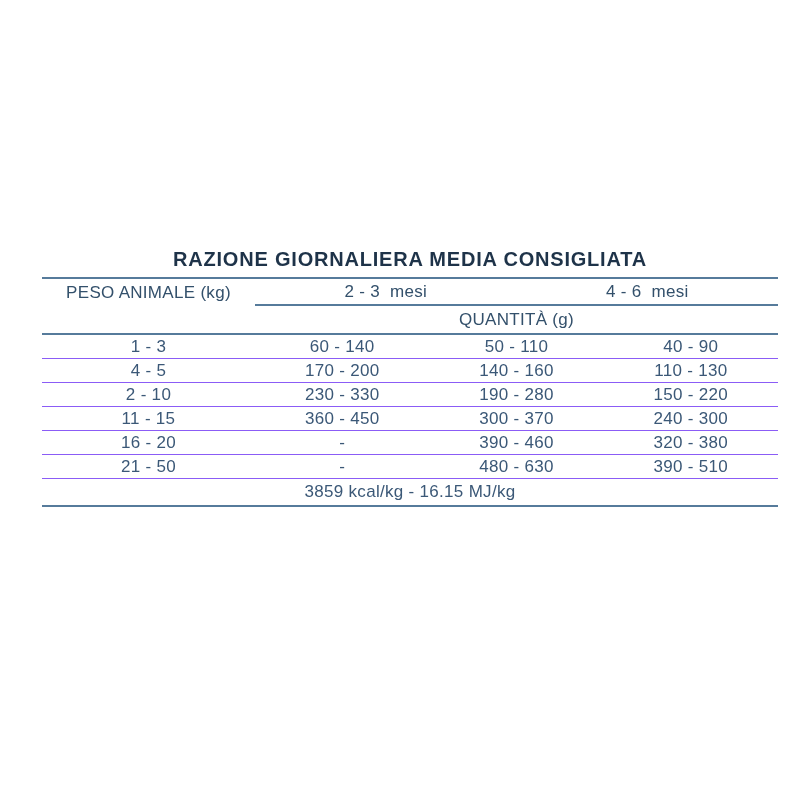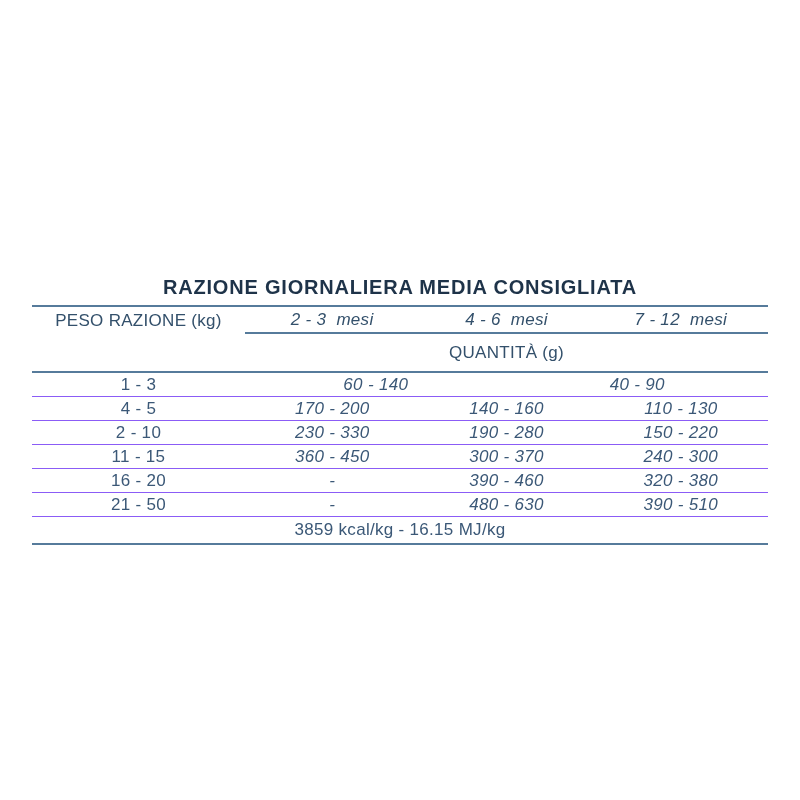--- a/index.html
+++ b/index.html
@@ -6,24 +6,23 @@
     margin: 0;
     padding: 0;
     width: 800px;
     height: 800px;
     background: #ffffff;
     font-family: "Liberation Sans", sans-serif;
     overflow: hidden;
   }
   .table-wrap {
     position: absolute;
-    left: 32px;
+    left: 42px;
     top: 248px;
     width: 736px;
-    margin-top: 28px;
   }
   .title {
     margin: 0 0 6px 0;
     text-align: center;
     font-size: 20px;
     font-weight: 700;
     letter-spacing: 0.8px;
     color: #1e3349;
   }
   .row {
@@ -36,33 +35,33 @@
     display: flex;
     align-items: center;
     justify-content: center;
     box-sizing: border-box;
     font-size: 17px;
     color: #3b5877;
     white-space: pre;
     letter-spacing: 0.3px;
   }
   .col-weight { width: 213px; flex: 0 0 213px; }
-  .col-age    { flex: 1 1 0; font-style: italic; }
+  .col-age    { flex: 1 1 0; }
 
   .header-row {
     border-top: 2px solid #567b9b;
     height: 29px;
   }
   .header-row .cell { color: #33506b; }
   .age-group {
     display: flex;
     flex: 1 1 0;
     border-bottom: 2px solid #567b9b;
   }
-  .quantity-row { height: 39px; border-bottom: 2px solid #567b9b; }
+  .quantity-row { height: 29px; border-bottom: 2px solid #567b9b; }
   .quantity-spacer { width: 213px; flex: 0 0 213px; }
   .quantity-cell { flex: 1 1 0; color: #33506b; }
 
   .data-row { height: 24px; border-bottom: 1px solid #8b5cf6; }
 
   .footer-row {
     height: 26px;
     border-bottom: 2px solid #567b9b;
     display: flex;
     justify-content: center;
@@ -70,37 +69,37 @@
   .footer-row .cell { width: 100%; }
 </style>
 </head>
 <body>
 
 <div class="table-wrap">
 
   <h1 class="title">RAZIONE GIORNALIERA MEDIA CONSIGLIATA</h1>
 
   <div class="row header-row">
-    <div class="cell col-weight">PESO RAZIONE (kg)</div>
+    <div class="cell col-weight">PESO ANIMALE (kg)</div>
     <div class="age-group">
       <div class="cell col-age">2 - 3  mesi</div>
       <div class="cell col-age">4 - 6  mesi</div>
-      <div class="cell col-age">7 - 12  mesi</div>
     </div>
   </div>
 
   <div class="row quantity-row">
     <div class="quantity-spacer"></div>
     <div class="cell quantity-cell">QUANTITÀ (g)</div>
   </div>
 
   <div id="rows">
       <div class="row data-row">
         <div class="cell col-weight">1 - 3</div>
         <div class="cell col-age">60 - 140</div>
+        <div class="cell col-age">50 - 110</div>
         <div class="cell col-age">40 - 90</div>
       </div>
       <div class="row data-row">
         <div class="cell col-weight">4 - 5</div>
         <div class="cell col-age">170 - 200</div>
         <div class="cell col-age">140 - 160</div>
         <div class="cell col-age">110 - 130</div>
       </div>
       <div class="row data-row">
         <div class="cell col-weight">2 - 10</div>

